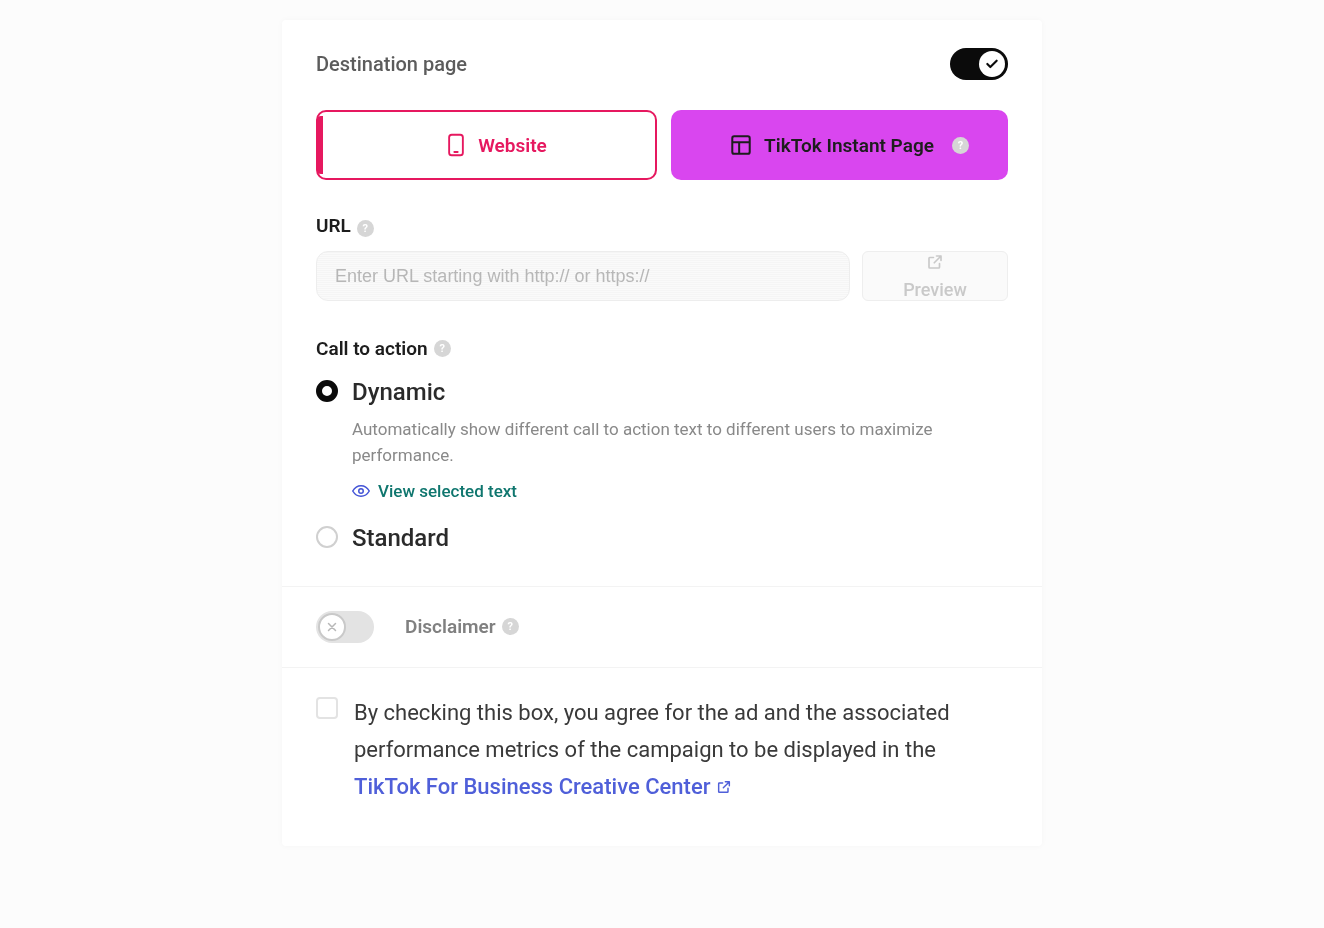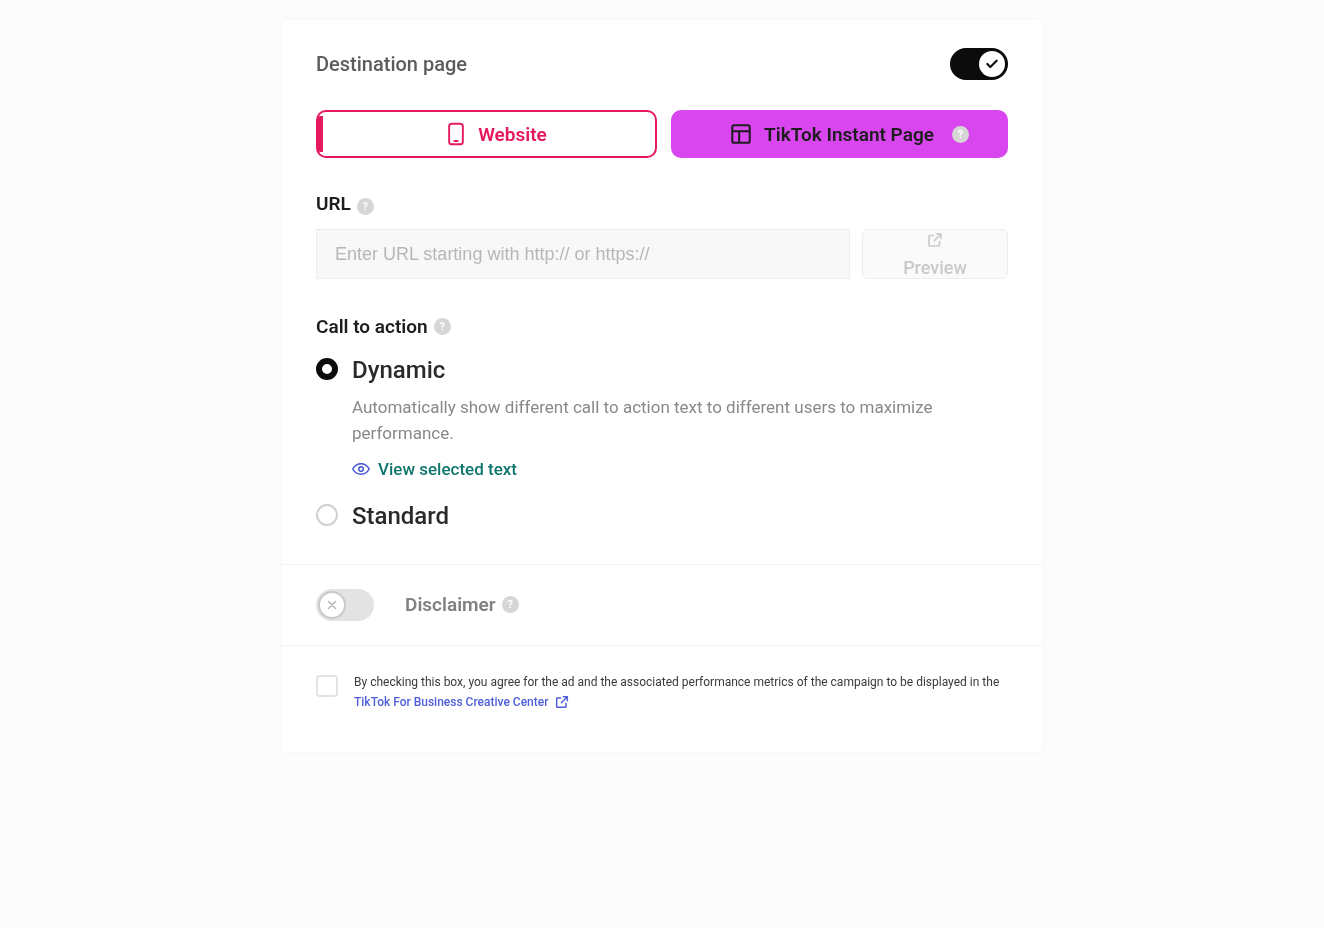--- a/index.html
+++ b/index.html
@@ -85,21 +85,21 @@
   }
 
   
   .dest-row {
     display: flex;
     gap: 14px;
     margin-top: 30px;
   }
   .dest-btn {
     flex: 1;
-    height: 48px;
+    height: 70px;
     border-radius: 10px;
     display: flex;
     align-items: center;
     justify-content: center;
     gap: 12px;
     font-size: 19px;
     font-weight: 600;
     cursor: pointer;
     padding-left: 20px;
   }
@@ -133,21 +133,21 @@
   }
   .url-row {
     display: flex;
     gap: 12px;
     margin-top: 14px;
   }
   .url-input {
     flex: 1;
     height: 50px;
     border: 1px solid #ededed;
-    border-radius: 0;
+    border-radius: 12px;
     background: repeating-linear-gradient(0deg, #fafafa, #fafafa 1px, #f5f5f5 1px, #f5f5f5 2px);
     padding: 0 18px;
     font-size: 18px;
     color: #333;
   }
   .url-input::placeholder { color: #b7b7b7; }
   .preview-btn {
     width: 146px;
     height: 50px;
     border: 1px solid #eeeeee;
@@ -238,21 +238,21 @@
   .checkbox {
     width: 22px; height: 22px;
     border: 2px solid #e3e3e3;
     border-radius: 4px;
     flex-shrink: 0;
     margin-top: 3px;
     cursor: pointer;
     background: #fff;
   }
   .agree-text {
-    font-size: 12px;
+    font-size: 22px;
     color: #3a3a3a;
     line-height: 1.7;
   }
   .inline-link {
     color: #4f5fd9;
     font-weight: 500;
     cursor: pointer;
     display: inline-flex;
     align-items: center;
     gap: 6px;

